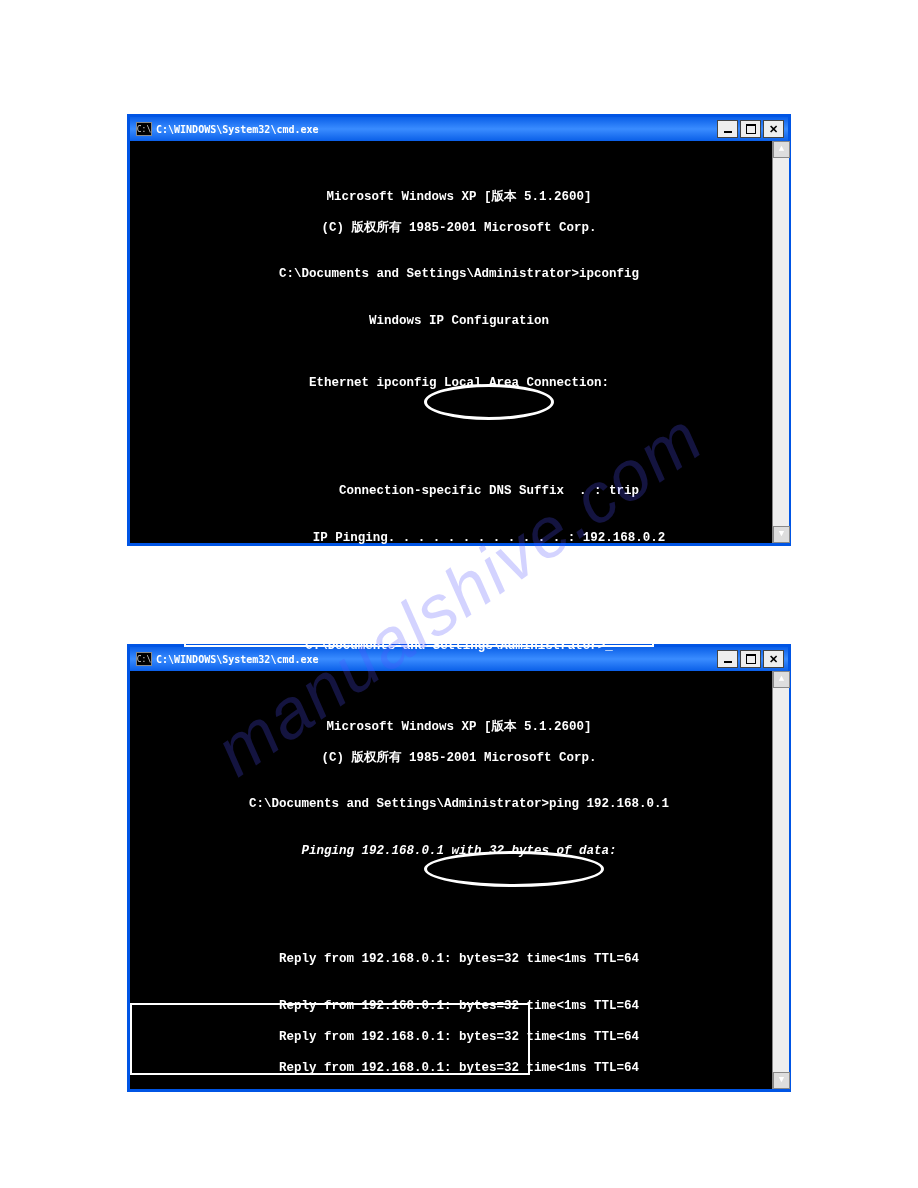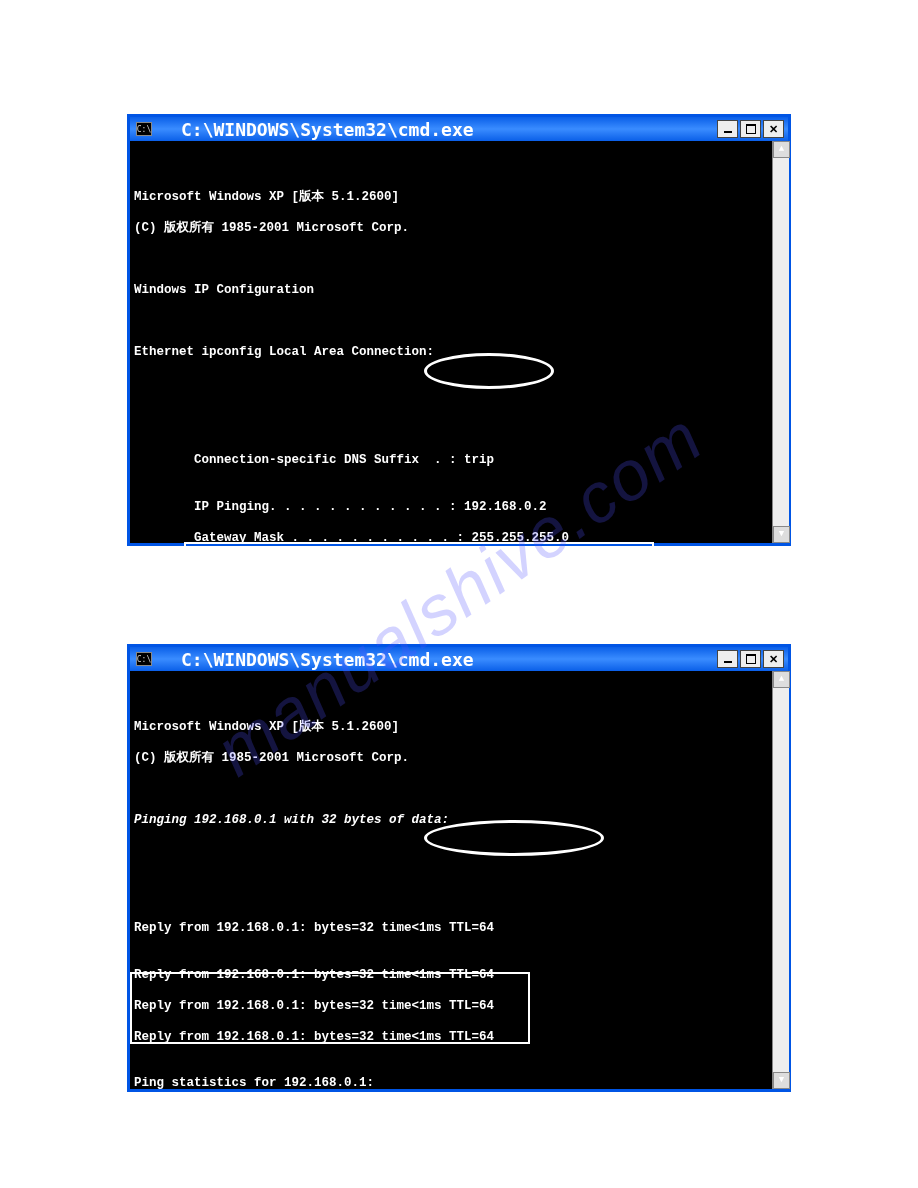--- a/index.html
+++ b/index.html
@@ -19,21 +19,21 @@
 .titlebar {
   height: 24px;
   background: linear-gradient(to bottom, #0a5fe8 0%, #3a8cff 50%, #0a5fe8 100%);
   display: flex; align-items: center; padding: 0 2px 0 6px;
 }
 .titlebar-icon {
   width: 16px; height: 14px; background: #000; border: 1px solid #888;
   display: inline-flex; align-items: center; justify-content: center;
   color: #ccc; font-size: 8px; font-family: monospace; margin-right: 4px;
 }
-.titlebar-text { color: #fff; font-size: 18px; font-family: "SimSun","MS Gothic",monospace; font-weight: bold; flex: 1; margin-left: 25px; }
+.titlebar-text { color: #fff; font-size: 10px; font-family: "SimSun","MS Gothic",monospace; font-weight: bold; flex: 1; }
 .window-controls { display: flex; gap: 2px; margin-right: 2px; }
 .win-btn {
   width: 21px; height: 18px; background: #eee;
   border: 1px solid #444; display: flex; align-items: center; justify-content: center;
   font-weight: bold; font-size: 11px; line-height: 1; cursor: pointer;
 }
 .win-btn.min::after { content:""; width:8px; height:2px; background:#000; margin-top:6px; }
 .win-btn.max::after { content:""; width:8px; height:7px; border:1px solid #000; border-top:2px solid #000; }
 .win-btn.close::after { content:"✕"; font-size: 11px; }
 .terminal-body {
@@ -57,21 +57,21 @@
   position: absolute; border: 2px solid #fff; pointer-events: none;
 }
 .first .box-annot { top: 151px; left: 50px; width: 470px; height: 74px; }
 .second .box-annot { top: 113px; left: -4px; width: 400px; height: 72px; }
 .ellipse-annot {
   position: absolute; border: 3px solid #fff; border-radius: 50%;
   pointer-events: none;
 }
 .first .ellipse-annot { top: -38px; left: 290px; width: 130px; height: 36px; }
 .second .ellipse-annot { top: -39px; left: 290px; width: 180px; height: 36px; }
-.term-content { position: relative; z-index: 2; }
+.term-content { position: relative; z-index: 2; text-align: center; }
 </style>
 </head>
 <body>
 
 <div class="watermark">manualshive.com</div>
 
 <div class="cmd-window first">
   <div class="titlebar">
     <span class="titlebar-icon">C:\</span>
     <span class="titlebar-text">C:\WINDOWS\System32\cmd.exe</span>
@@ -79,20 +79,21 @@
       <div class="win-btn min"></div>
       <div class="win-btn max"></div>
       <div class="win-btn close"></div>
     </div>
   </div>
   <div class="terminal-body">
     <div class="term-content">
 <span style="display: block;">Microsoft Windows XP [版本 5.1.2600]</span>
 <span style="display: block;">(C) 版权所有 1985-2001 Microsoft Corp.</span>
 <span style="display: block;"></span>
+<span style="display: block;">C:\Documents and Settings\Administrator&gt;ipconfig</span>
 <span style="display: block;"></span>
 <span style="display: block;">Windows IP Configuration</span>
 <span style="display: block;"></span>
 <span style="display: block;"></span>
 <span style="display: block;">Ethernet ipconfig Local Area Connection:</span>
 <span style="display: block;"></span>
 <span style="position:relative;display:block">
    <span class="ellipse-annot"></span>
    <span class="box-annot"></span>
    <span style="display: block;">        Connection-specific DNS Suffix  . : trip</span>
@@ -118,20 +119,21 @@
       <div class="win-btn min"></div>
       <div class="win-btn max"></div>
       <div class="win-btn close"></div>
     </div>
   </div>
   <div class="terminal-body">
     <div class="term-content">
 <span style="display: block;">Microsoft Windows XP [版本 5.1.2600]</span>
 <span style="display: block;">(C) 版权所有 1985-2001 Microsoft Corp.</span>
 <span style="display: block;"></span>
+<span style="display: block;">C:\Documents and Settings\Administrator&gt;ping 192.168.0.1</span>
 <span style="display: block;"></span>
 <span style="display: block; font-style: italic;">Pinging 192.168.0.1 with 32 bytes of data:</span>
 <span style="display: block;"></span>
 <span style="position:relative;display:block">
    <span class="ellipse-annot"></span>
    <span class="box-annot"></span>
    <span style="display: block;">Reply from 192.168.0.1: bytes=32 time&lt;1ms TTL=64</span>
 </span>
 <span style="display: block;">Reply from 192.168.0.1: bytes=32 time&lt;1ms TTL=64</span>
 <span style="display: block;">Reply from 192.168.0.1: bytes=32 time&lt;1ms TTL=64</span>

